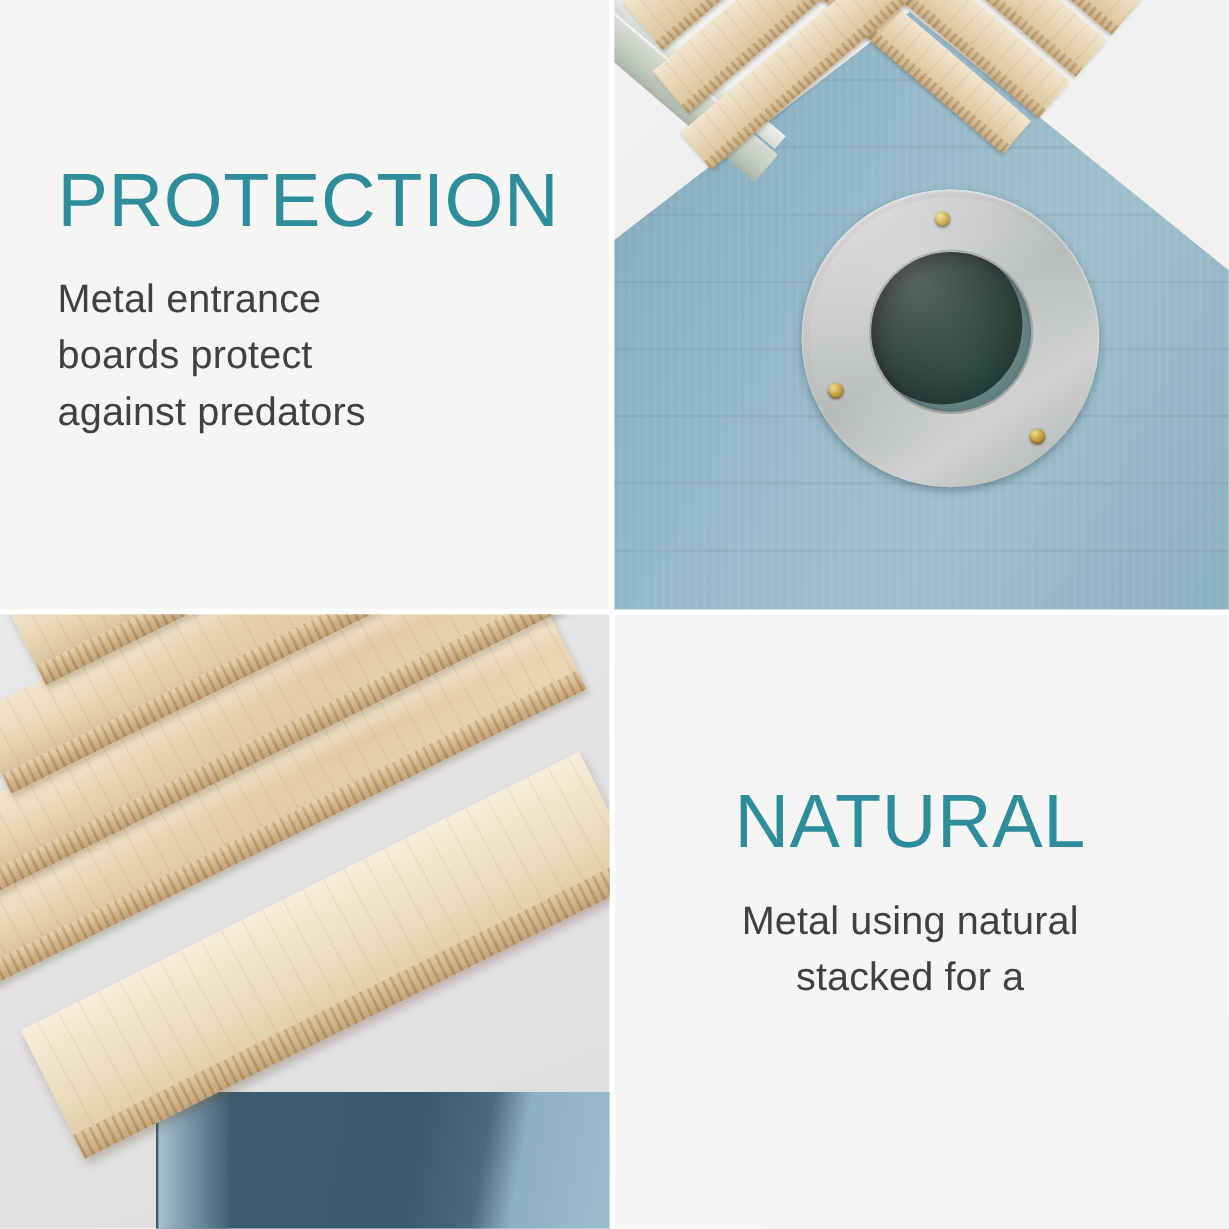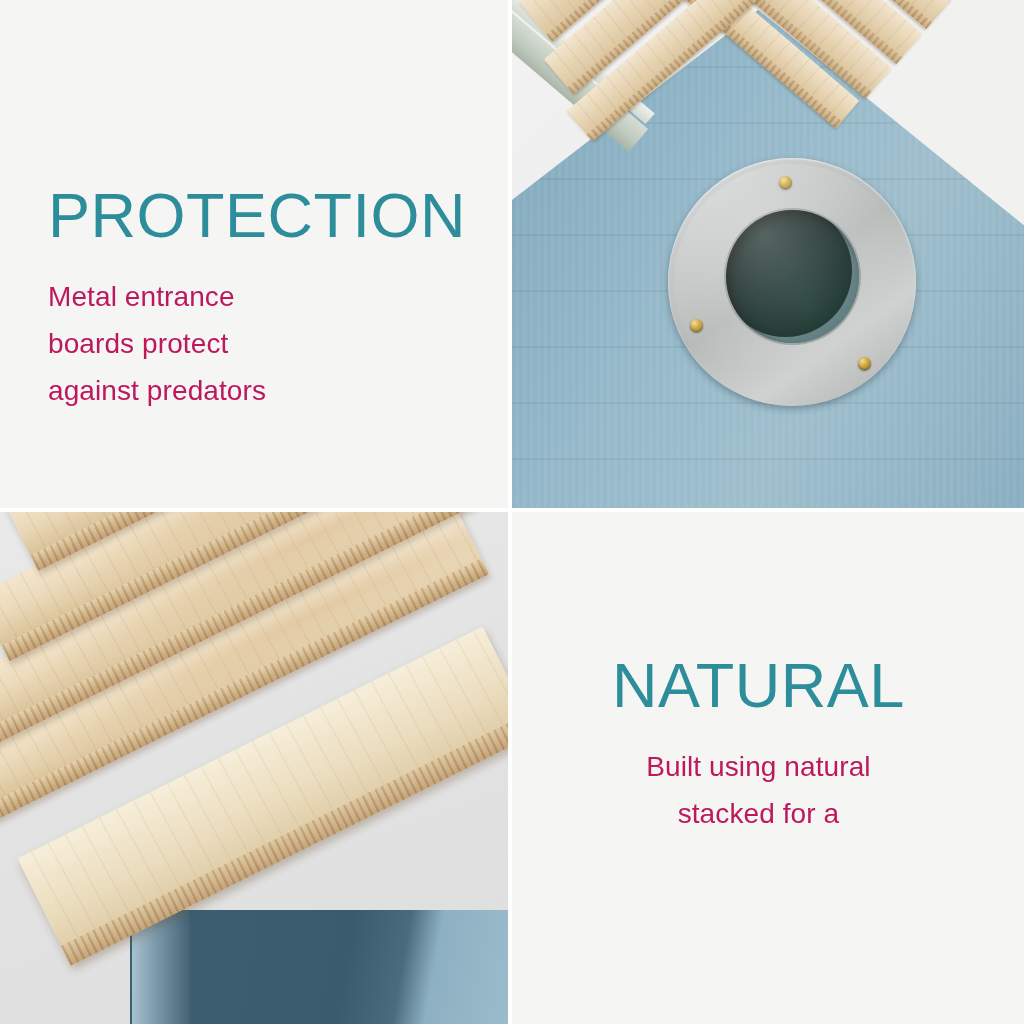--- a/index.html
+++ b/index.html
@@ -34,37 +34,37 @@
   
   .textpanel {
     background: #f5f5f4;
     width: 100%;
     height: 100%;
     box-sizing: border-box;
   }
   .tp-inner {
     position: absolute;
   }
-  .q-tl .tp-inner { left: 48px; top: 136px; margin-top: 48px; }
+  .q-tl .tp-inner { left: 48px; top: 136px; }
   .q-br .tp-inner { left: 100px; top: 142px; text-align: center; }
 
   .feature-title {
     font-size: 63px;
     line-height: 1.0;
     letter-spacing: 0.5px;
     font-weight: 400;
     color: #2d8d9b;
     margin: 0 0 26px 0;
     white-space: nowrap;
   }
   .feature-desc {
-    font-size: 28px;
+    font-size: 33px;
     line-height: 47px;
     font-weight: 400;
-    color: #be185d;
+    color: #404040;
     margin: 0;
     letter-spacing: 0.1px;
   }
   .feature-desc .ln { display: block; white-space: nowrap; }
 
   
   .photo-tr {
     position: absolute;
     inset: 0;
     background: #f1f1f0;
@@ -358,19 +358,19 @@
 
       <span class="sr-only">Corner of a birdhouse roof showing five overlapping natural pinewood boards above a blue painted body</span>
     </div>
   </div>
 
   <div class="quad q-br">
     <div class="textpanel"></div>
     <div class="tp-inner">
       <h2 class="feature-title">NATURAL</h2>
       <p class="feature-desc">
-        <span class="ln">Built using natural</span>
+        <span class="ln">Metal using natural</span>
         <span class="ln">stacked for a</span>
       </p>
     </div>
   </div>
 
 </div>
 
 </body></html>

